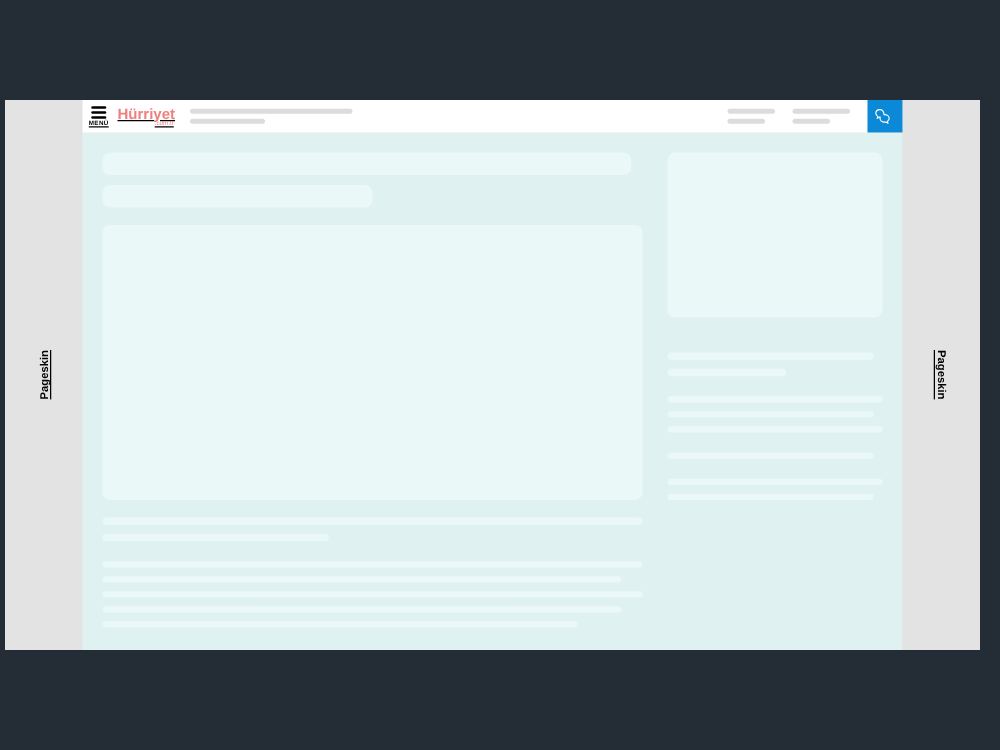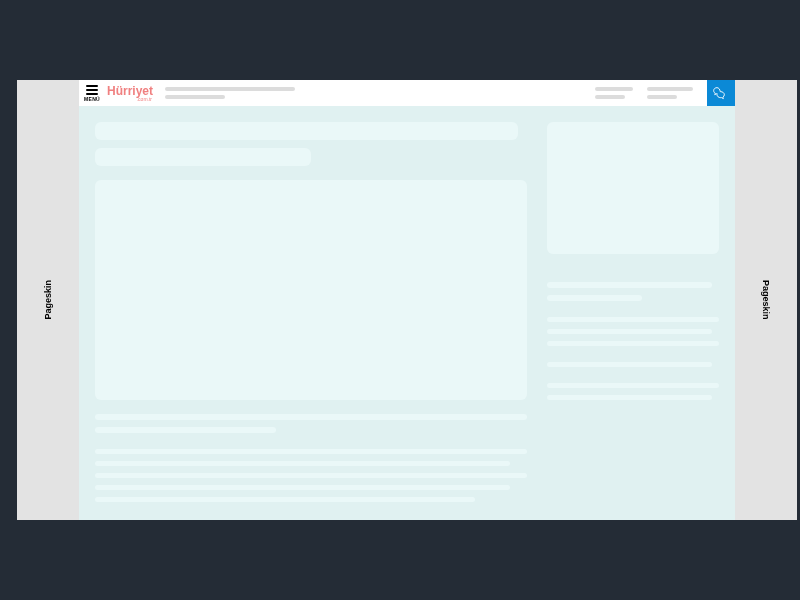--- a/index.html
+++ b/index.html
@@ -6,25 +6,26 @@
   body {
     width: 800px;
     height: 600px;
     background: #242c36;
     font-family: Arial, sans-serif;
     overflow: hidden;
   }
   .viewport {
     position: absolute;
     top: 80px;
-    left: 17px;
+    left: 4px;
     width: 780px;
     height: 440px;
     background: #e3e3e3;
     display: flex;
+    text-decoration: underline;
   }
   .pageskin {
     width: 62px;
     background: #e3e3e3;
     display: flex;
     align-items: center;
     justify-content: center;
   }
   .pageskin-label {
     font-size: 9px;

